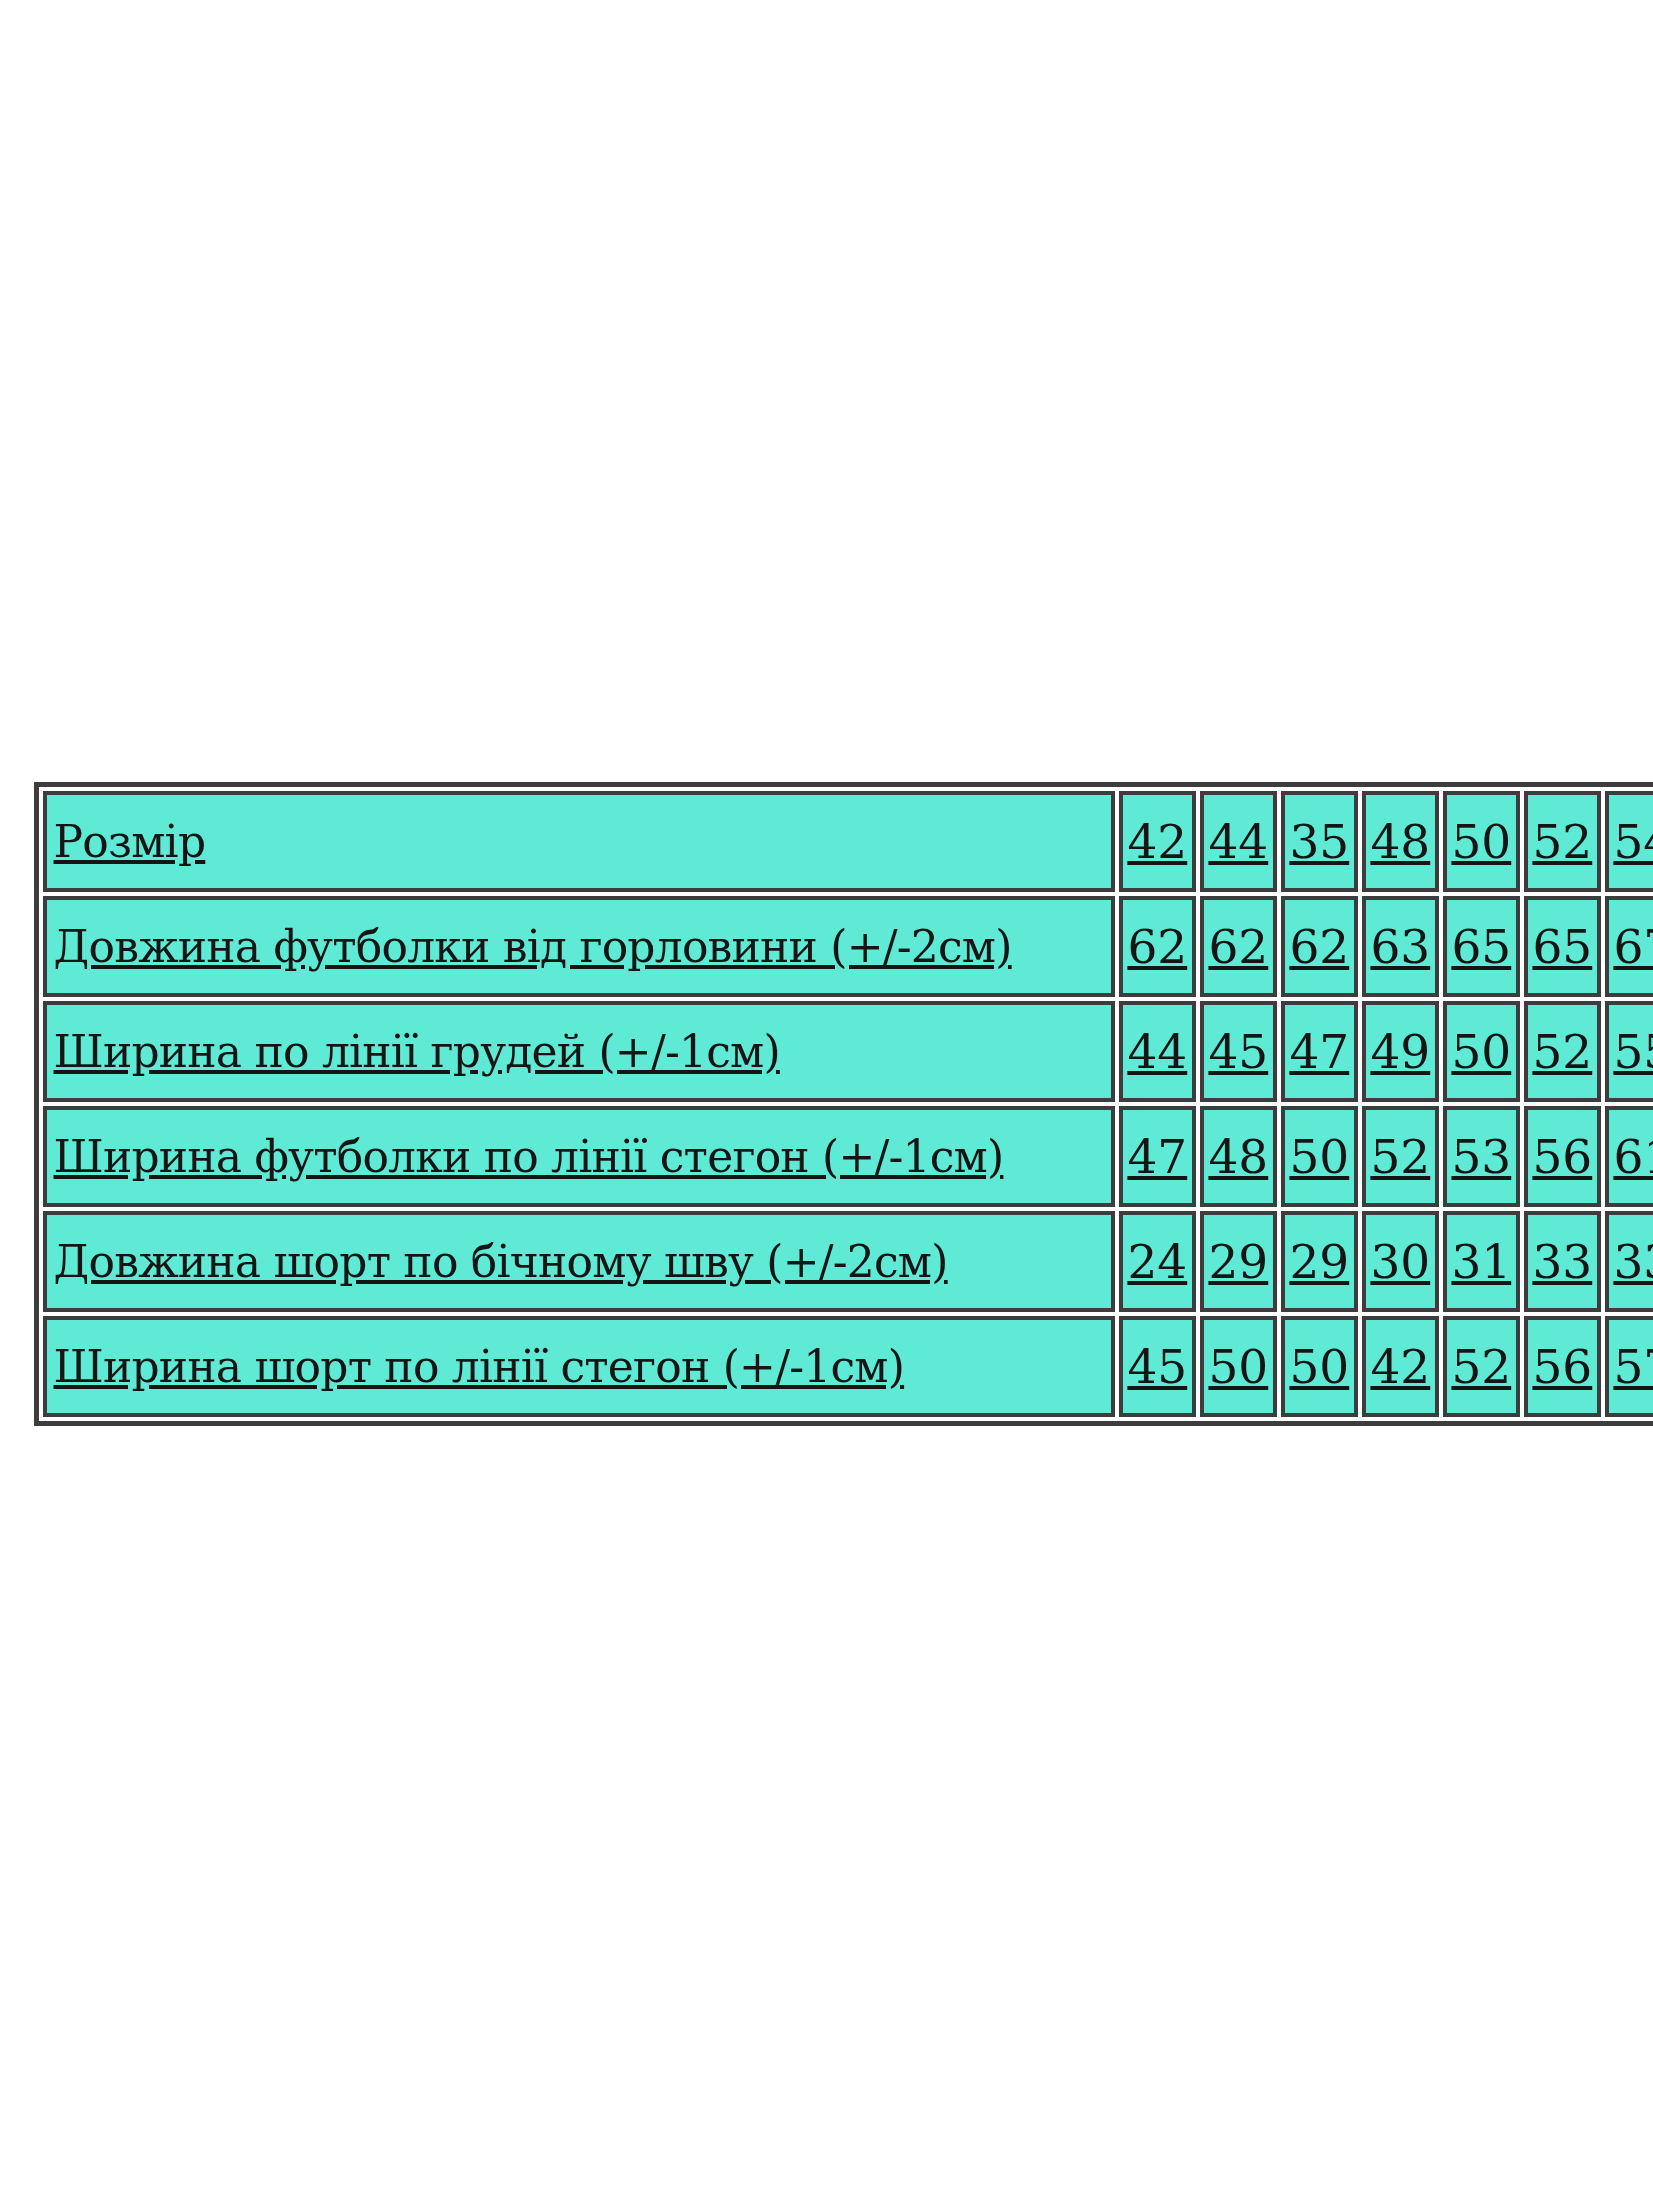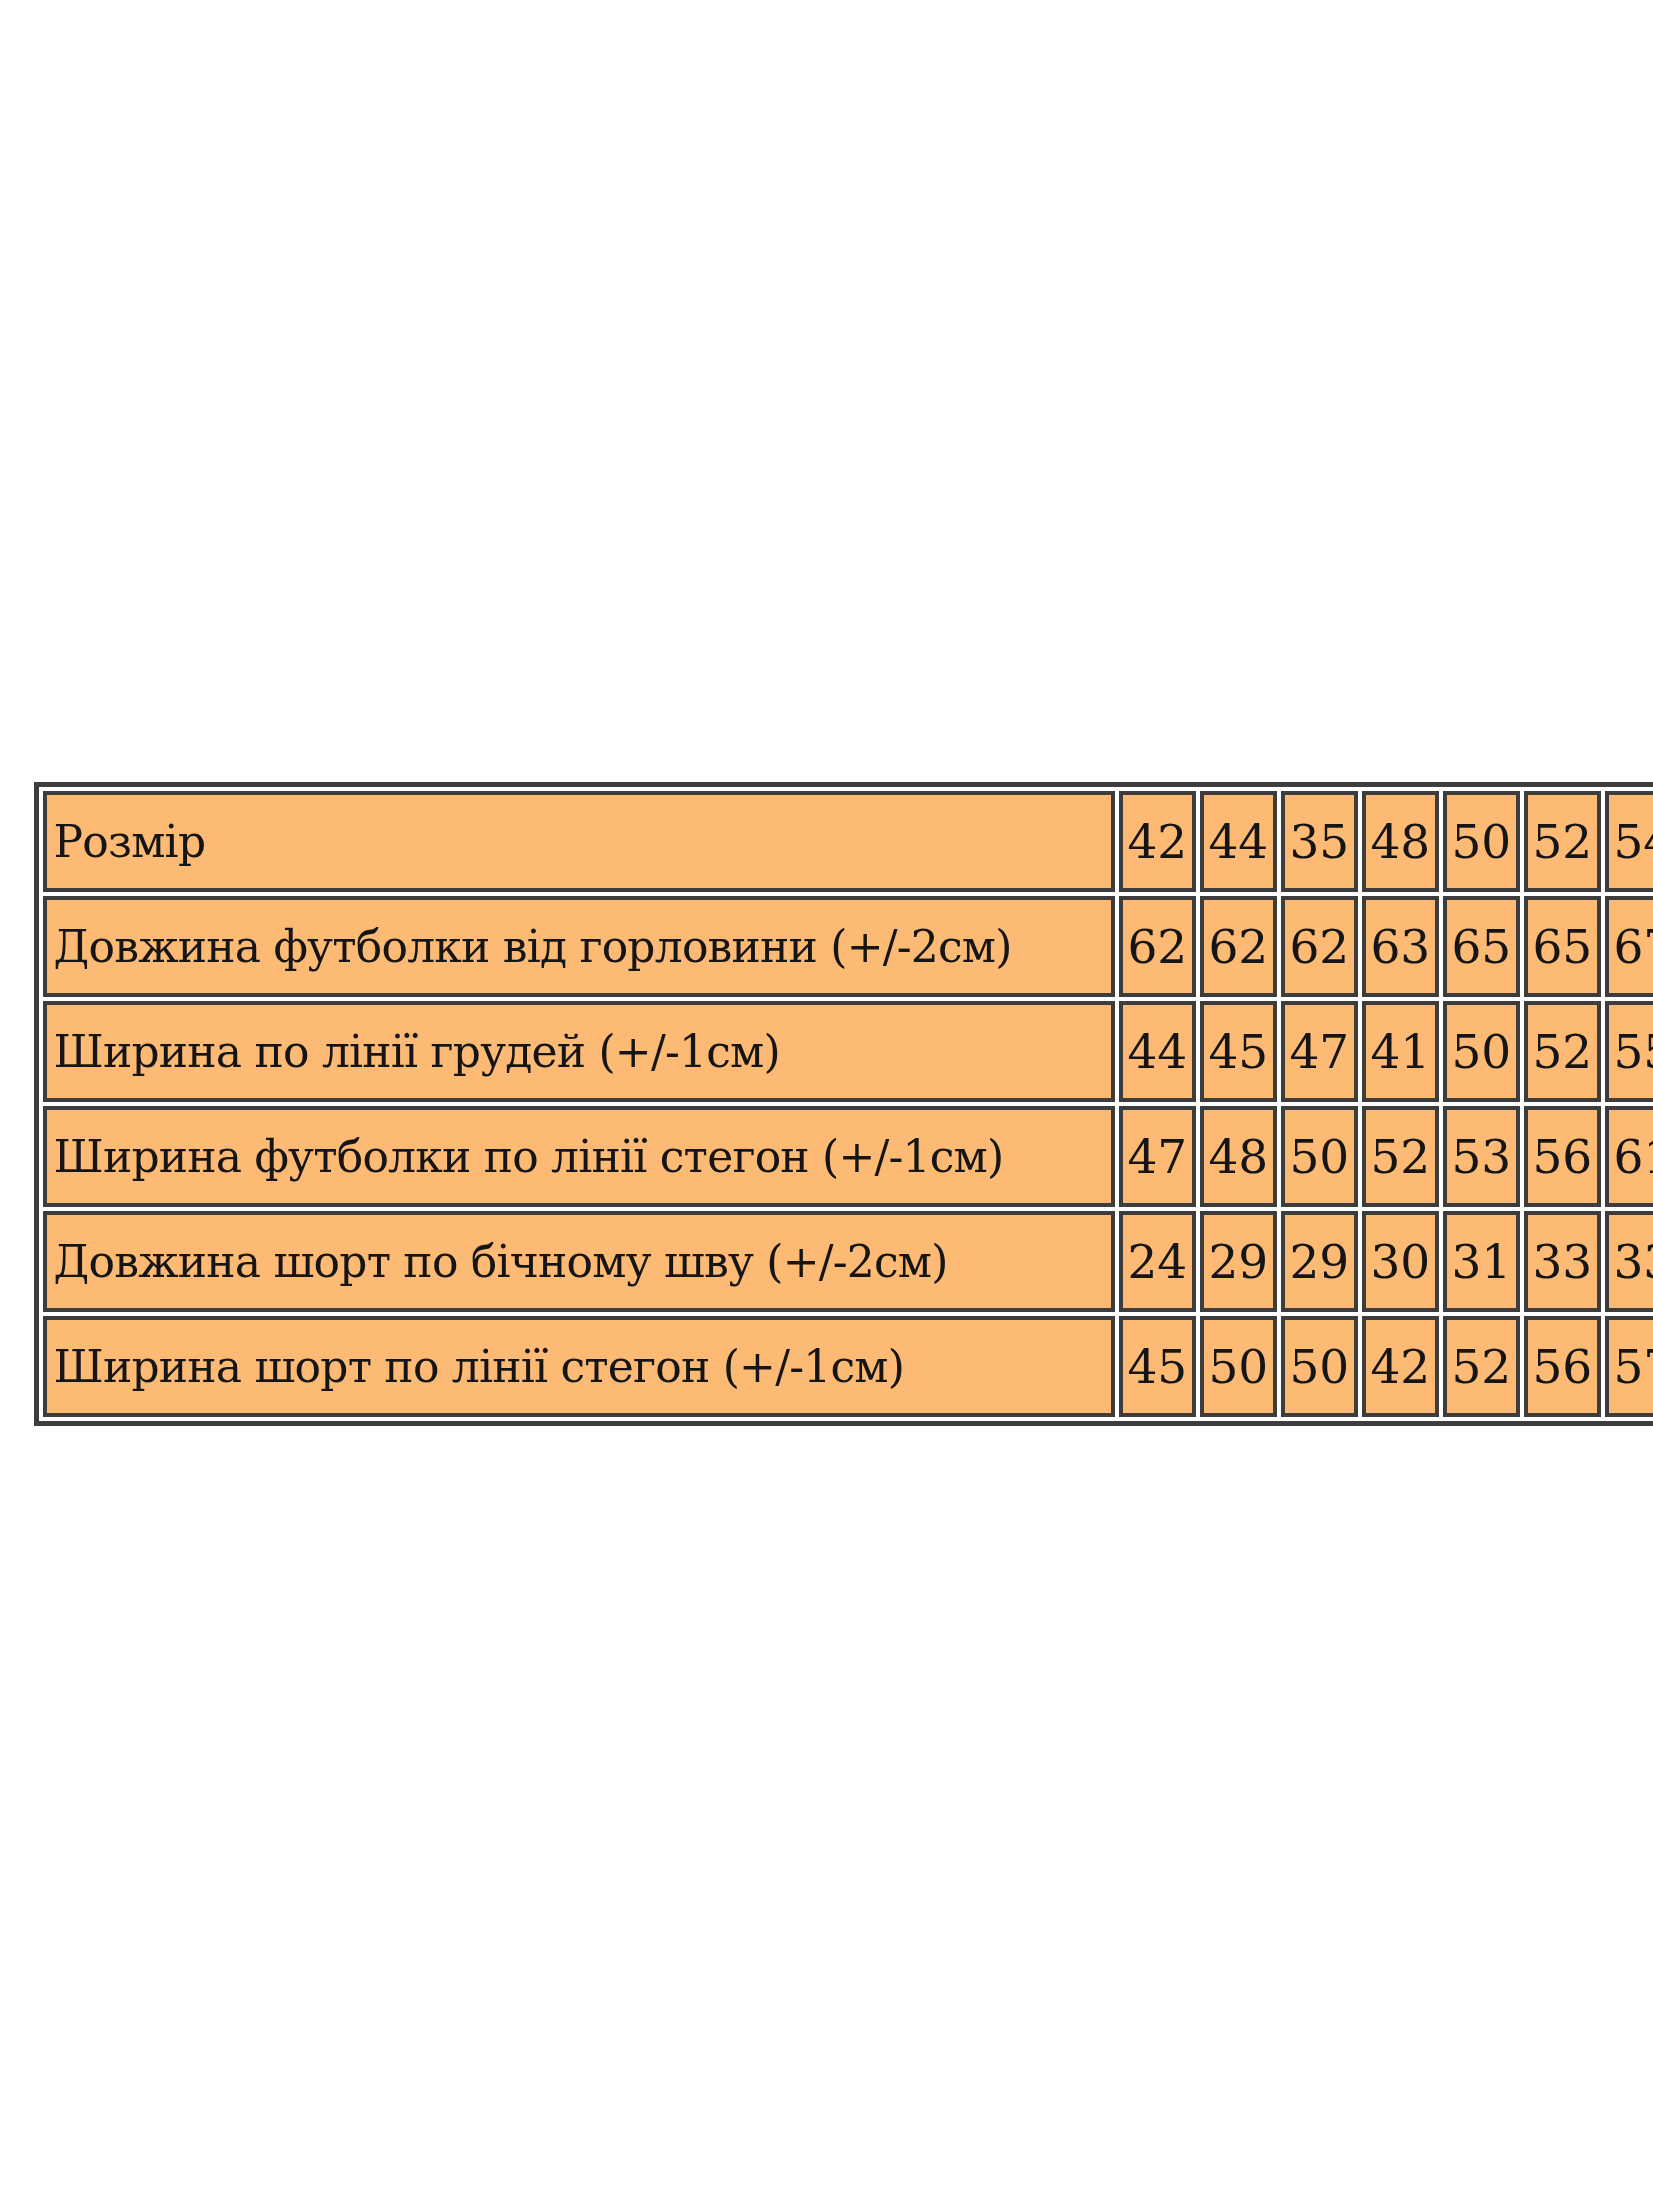--- a/index.html
+++ b/index.html
@@ -23,24 +23,25 @@
     border-collapse: separate;
     border-spacing: 4.1px;
     background: #ffffff;
     border: 5.7px solid #3d3d3d;
     table-layout: fixed;
     width: 1606px;
     height: 644px;
   }
   table.size-chart td {
     border: 4.9px solid #3d3d3d;
-    background: #fdba74;
+    background: #5eead4;
     vertical-align: middle;
     overflow: hidden;
     white-space: nowrap;
+    text-decoration: underline;
   }
   td.label-cell {
     width: 1054px;
     padding: 0 3.3px 0 6.5px;
     font-size: 44px;
     letter-spacing: -0.8px;
     text-align: left;
   }
   td.num-cell {
     width: 69px;
@@ -74,21 +75,21 @@
         <td class="num-cell">63</td>
         <td class="num-cell">65</td>
         <td class="num-cell">65</td>
         <td class="num-cell">67</td>
       </tr>
       <tr>
         <td class="label-cell">Ширина по лінії грудей (+/-1см)</td>
         <td class="num-cell">44</td>
         <td class="num-cell">45</td>
         <td class="num-cell">47</td>
-        <td class="num-cell">41</td>
+        <td class="num-cell">49</td>
         <td class="num-cell">50</td>
         <td class="num-cell">52</td>
         <td class="num-cell">55</td>
       </tr>
       <tr>
         <td class="label-cell">Ширина футболки по лінії стегон (+/-1см)</td>
         <td class="num-cell">47</td>
         <td class="num-cell">48</td>
         <td class="num-cell">50</td>
         <td class="num-cell">52</td>

